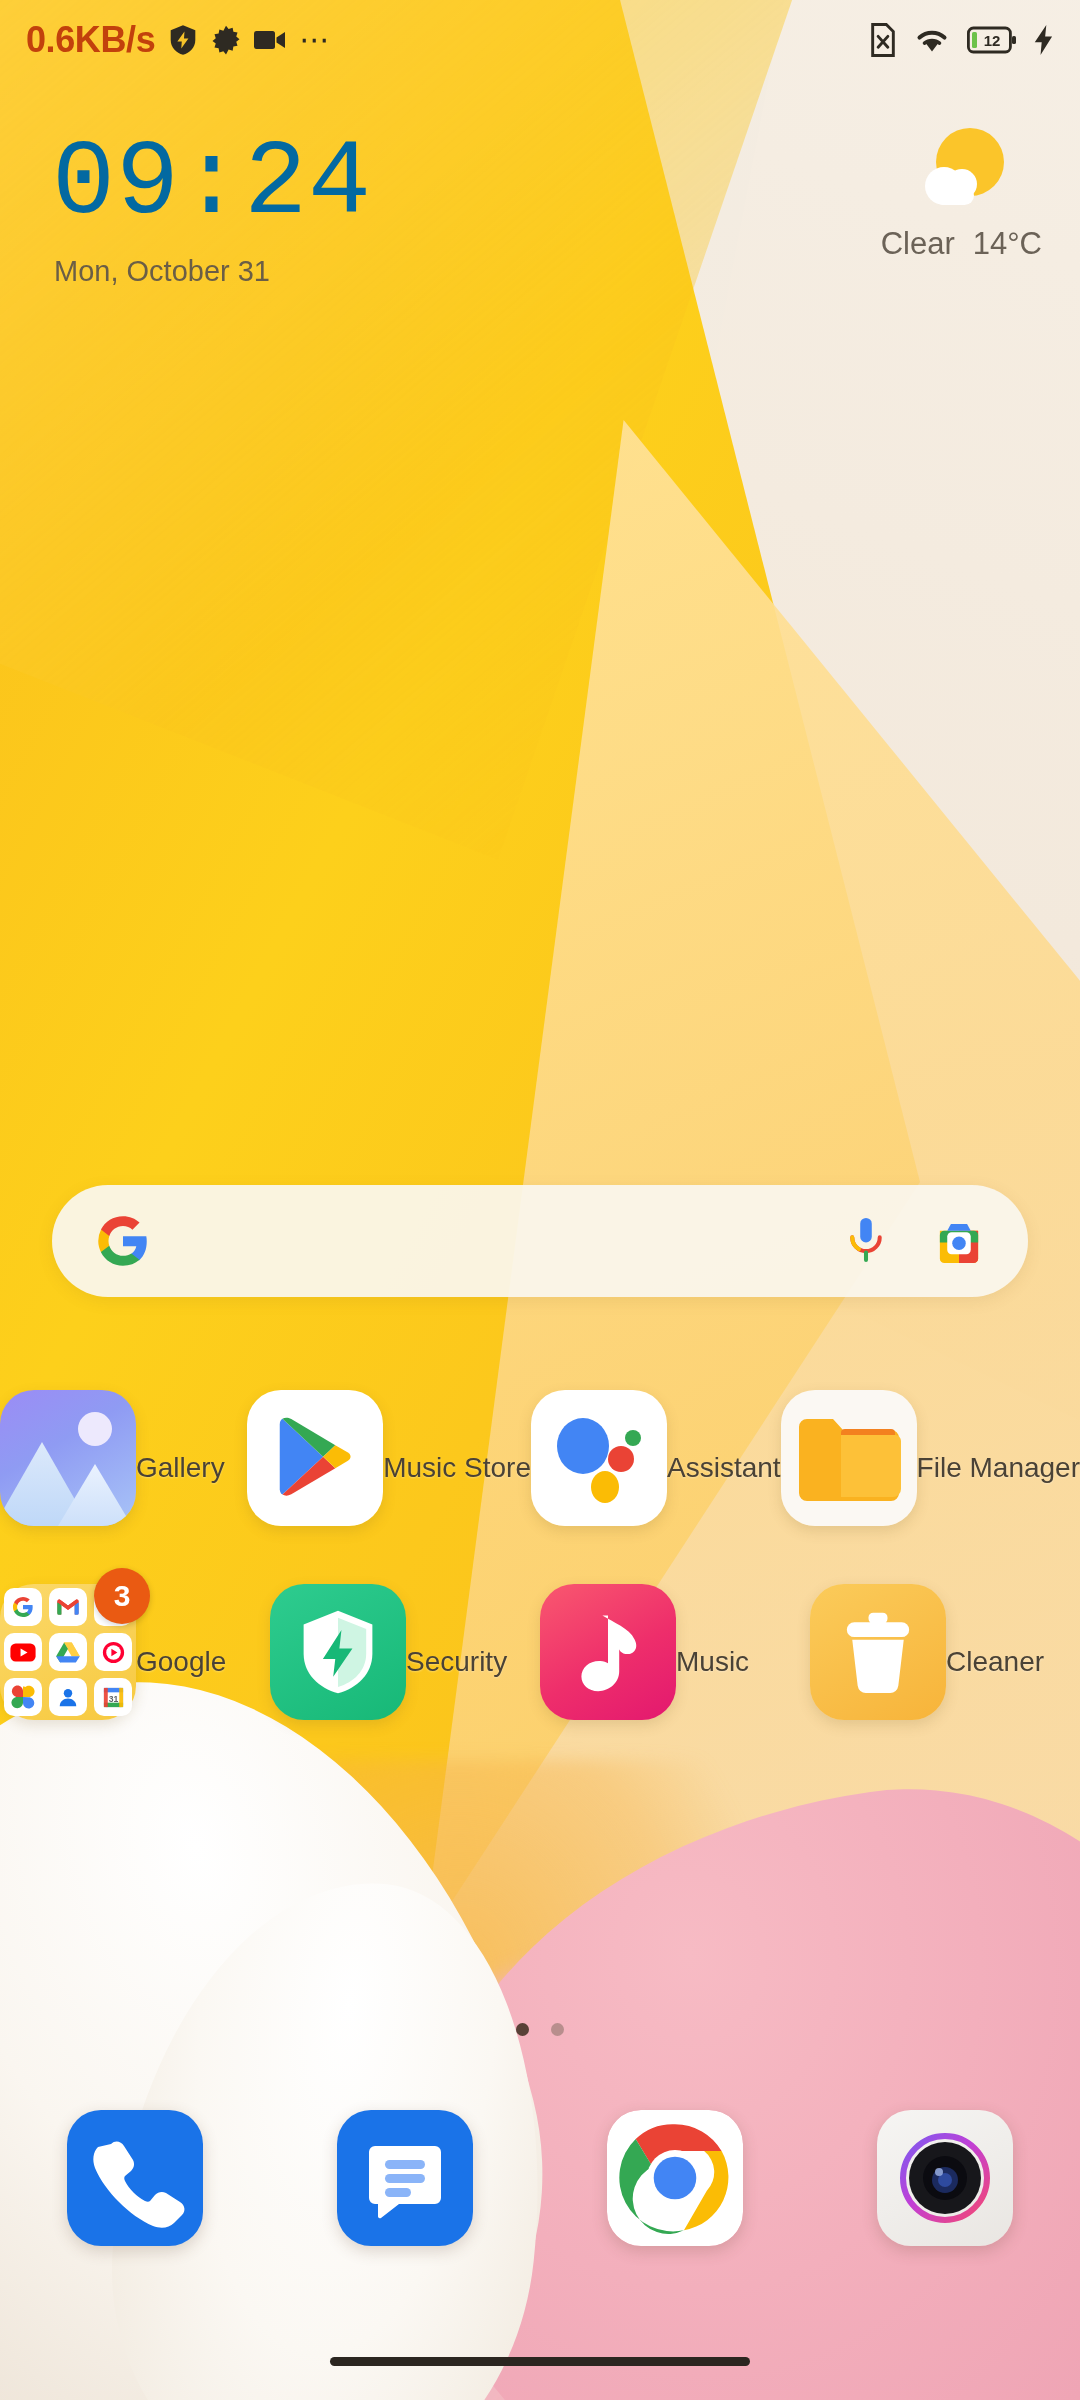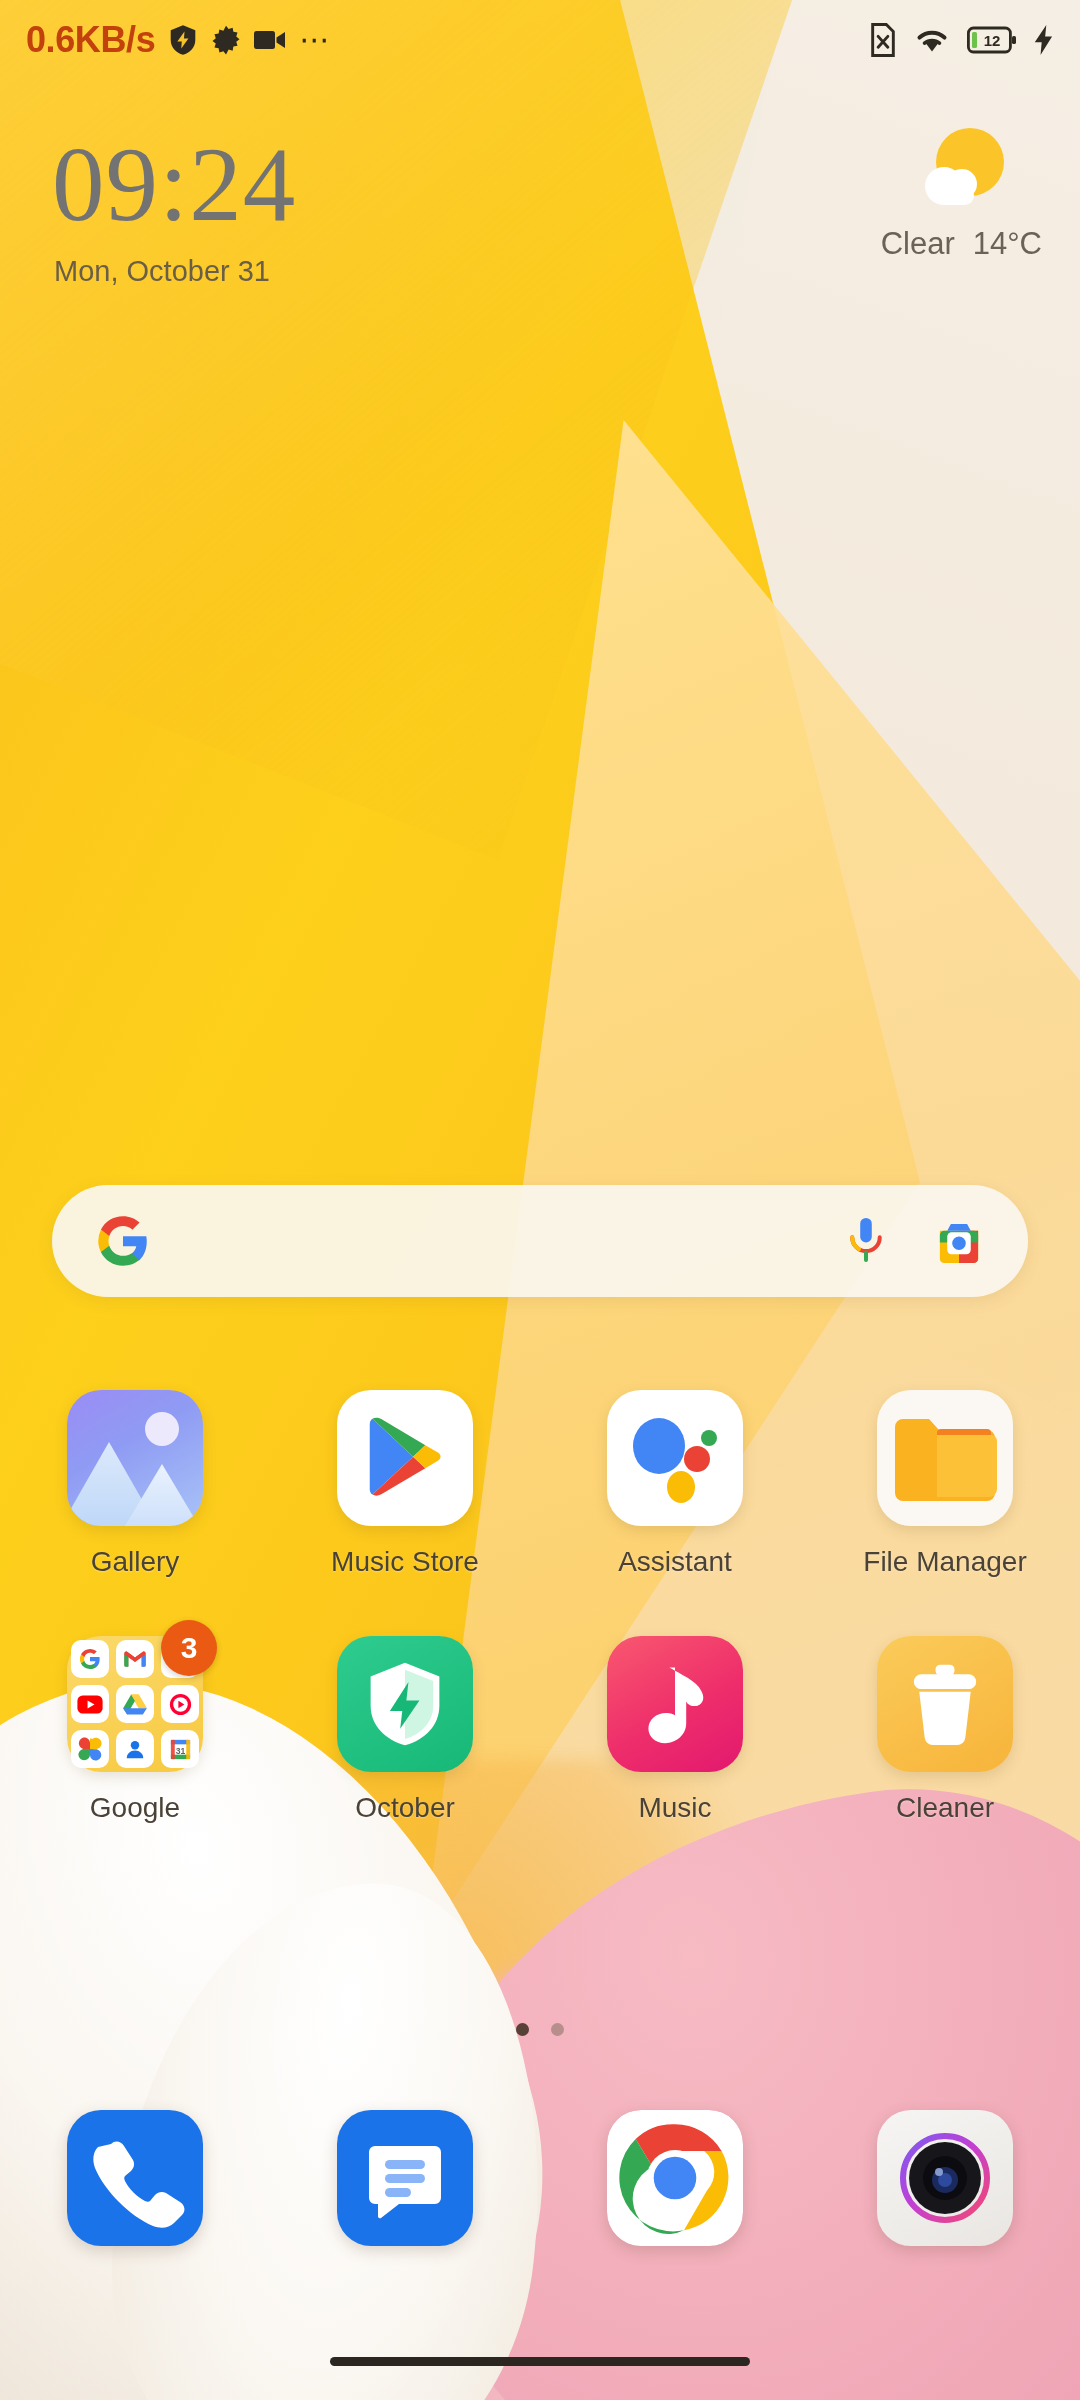--- a/index.html
+++ b/index.html
@@ -82,23 +82,23 @@
   .sb-left { display:flex; align-items:center; gap:13px; }
   .sb-right { display:flex; align-items:center; gap:17px; }
   .sb-speed { font-size:36px; font-weight:600; color:#c2410c; letter-spacing:-.4px; }
   .sb-dots { font-size:30px; color:#2E2A22; letter-spacing:2px; line-height:18px; }
   .ic { display:inline-flex; align-items:flex-start; }
 
   
   #clockwidget { position:absolute; top:130px; left:0; width:1080px; z-index:20; }
   .clock-time {
     position:absolute; left:52px; top:0;
-    font-size:105px; font-weight:300; color:#737373;
+    font-size:105px; font-weight:300; color:#0369a1;
     letter-spacing:1px; line-height:110px;
-    font-family:Liberation Serif, serif;
+    font-family:Liberation Mono, monospace;
     text-align:center;
   }
   .clock-date {
     position:absolute; left:54px; top:125px;
     font-size:29px; color:#6B5E46; font-weight:400;
   }
   #weather {
     position:absolute; right:38px; top:-10px;
     display:flex; flex-direction:column; align-items:center;
   }
@@ -121,21 +121,21 @@
 
   
   #appgrid {
     position:absolute; left:0; top:1390px; width:1080px; z-index:20;
   }
   .app-row {
     display:grid; grid-template-columns:repeat(4,1fr);
     margin-bottom:58px;
   }
   .app-cell {
-    display:flex; flex-direction:column; align-items:center;
+    display:flex; flex-direction:row; align-items:center;
   }
   .app-icon {
     width:136px; height:136px; border-radius:34px; position:relative;
     overflow:visible;
     box-shadow:0 5px 14px rgba(110,85,30,.16);
   }
   .app-label {
     margin-top:20px; font-size:28px; color:#4A4236;
     text-shadow:0 1px 2px rgba(255,255,255,.3);
     white-space:nowrap;
@@ -481,21 +481,21 @@
     <div class="app-cell">
       <div class="app-icon">
         <div class="ic-inner security-bg" style="display:flex;align-items:center;justify-content:center;">
           <svg width="78" height="88" viewBox="0 0 56 64">
             <path d="M28 2 L53 12 V33 C53 48 42 58 28 62 C14 58 3 48 3 33 V12 Z" fill="#FFFFFF"></path>
             <path d="M28 7 L48.5 15.2 V33 C48.5 45.5 39.5 53.8 28 57.4 Z" fill="#CFF5E3"></path>
             <path d="M30.5 16 L17 37 H26 L24.5 50 L38.5 29.5 H29 Z" fill="#17B877"></path>
           </svg>
         </div>
       </div>
-      <div class="app-label">October</div>
+      <div class="app-label">Security</div>
     </div>
 
     <div class="app-cell">
       <div class="app-icon">
         <div class="ic-inner music-bg" style="display:flex;align-items:center;justify-content:center;">
           <svg width="74" height="84" viewBox="0 0 52 60">
             <path d="M22 4 C30 9 41 13 45 21 C49 29 42 33 37 31 C34 29.8 33 27 34 24 L34 44 C34 52 27 58 19 58 C12 58 7 53.5 7 47.5 C7 41 13 36 20.5 36.4 C22.8 36.5 24.8 37.2 26 38 L26 4 Z" fill="#FFFFFF"></path>
           </svg>
         </div>
       </div>

